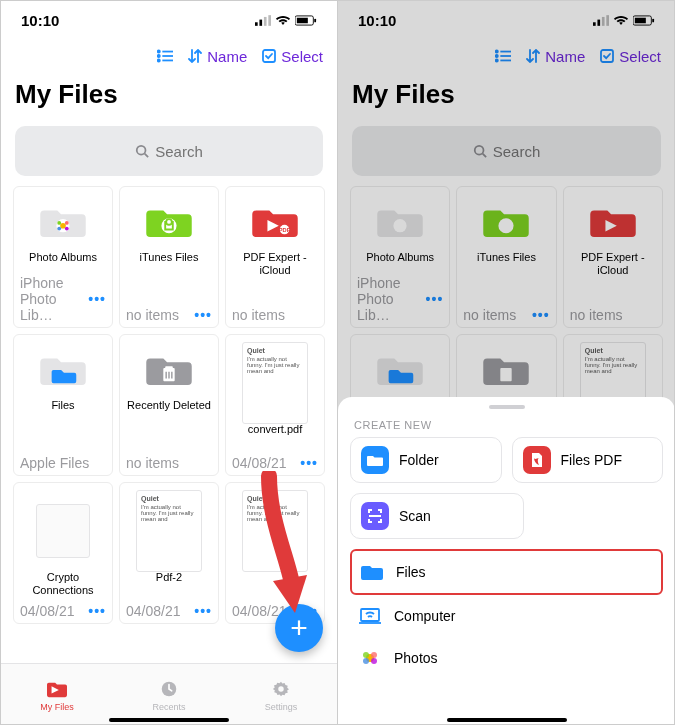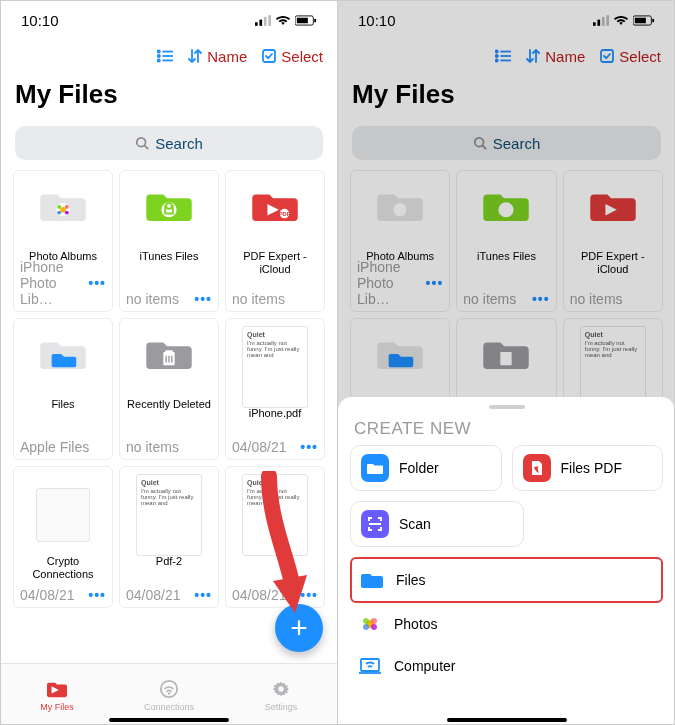--- a/index.html
+++ b/index.html
@@ -1,50 +1,50 @@
 <!DOCTYPE html>
 <html><head>
 <meta charset="utf-8">
 <style>
 html,body{margin:0;padding:0;font-family:-apple-system,"Helvetica Neue",Arial,sans-serif;-webkit-font-smoothing:antialiased;background:#fff}
 .stage{position:relative;width:675px;height:725px;border:1px solid #ccc;box-sizing:border-box;overflow:hidden}
 .phone{position:absolute;top:0;width:337px;height:725px;background:#fff;box-sizing:border-box}
 .phone.left{left:0;border-right:1px solid #ccc}
 .phone.right{left:337px}
 .dim{position:absolute;inset:0;background:rgba(0,0,0,.15)}
-.statusbar{height:38px;display:flex;justify-content:space-between;align-items:center;padding:0 20px;font-size:15px;font-weight:400}
+.statusbar{height:38px;display:flex;justify-content:space-between;align-items:center;padding:0 20px;font-size:15px;font-weight:700}
 .sb-right{display:flex;gap:4px;align-items:center}
 .sb-icon{width:16px;height:11px}
-.toolbar{height:34px;display:flex;justify-content:flex-end;gap:14px;padding:0 14px;color:#b91c1c;font-size:15px}
+.toolbar{height:34px;display:flex;justify-content:flex-end;gap:14px;padding:0 14px;color:#6d28d9;font-size:15px}
 .tb-item{display:flex;align-items:center;gap:4px}
 .tb-ico{width:16px;height:14px}
 h1.title{margin:6px 0 10px 14px;font-size:26px;font-weight:700}
-.search{margin:16px 14px 10px;height:34px;background:#e9eaec;border-radius:10px;display:flex;align-items:center;justify-content:center;color:#0c4a6e;font-size:15px;gap:6px}
+.search{margin:16px 14px 10px;height:50px;background:#e9eaec;border-radius:10px;display:flex;align-items:center;justify-content:center;color:#737373;font-size:15px;gap:6px}
 .search svg{width:14px;height:14px}
 .grid{padding:0 12px;display:grid;grid-template-columns:repeat(3,1fr);gap:6px}
 .card{background:#fff;border:1px solid #ececec;border-radius:6px;height:128px;position:relative;display:flex;flex-direction:column;align-items:center;padding-top:12px;overflow:hidden}
 .card .thumb{height:44px;display:flex;align-items:center;justify-content:center;width:100%}
-.card .name{font-size:11px;text-align:center;margin-top:23px;line-height:1.2;padding:0 4px}
+.card .name{font-size:11px;text-align:center;margin-top:8px;line-height:1.2;padding:0 4px}
 .card .meta{position:absolute;bottom:4px;left:6px;right:6px;display:flex;justify-content:space-between;align-items:center;font-size:14px;color:#9a9a9e}
 .dots{color:#1e8fff;font-weight:700;letter-spacing:1px}
 .doc-thumb{width:56px;height:72px;border:1px solid #e4e4e6;border-radius:3px;padding:4px;text-align:left;font-size:6px;color:#555}
 .doc-thumb .dt-title{font-weight:700;font-size:7px;margin-bottom:2px}
 .doc-only .thumb{height:72px}
 .doc-only .name{margin-top:4px}
 .img-thumb{width:52px;height:52px;border:1px solid #e4e4e6;border-radius:3px;background:#fafafa}
 .fab{position:absolute;right:14px;bottom:74px;width:48px;height:48px;border-radius:50%;background:#1e8fff;display:flex;align-items:center;justify-content:center;color:#fff;font-size:30px;font-weight:300;box-shadow:0 4px 10px rgba(0,0,0,.25)}
 .tabbar{position:absolute;bottom:0;left:0;right:0;height:62px;border-top:1px solid #e4e4e6;background:#fafafa;display:flex}
 .tab{flex:1;display:flex;flex-direction:column;align-items:center;justify-content:center;gap:3px;font-size:9px;color:#b6b6ba}
 .tab.active{color:#e03a3a}
 .tab svg{width:22px;height:20px}
 .homebar{position:absolute;bottom:4px;left:50%;transform:translateX(-50%);width:120px;height:4px;background:#000;border-radius:3px}
 .arrow{position:absolute;left:248px;top:470px;width:60px;height:150px;pointer-events:none}
 .sheet{position:absolute;left:0;right:0;bottom:0;top:396px;background:#fff;border-top-left-radius:14px;border-top-right-radius:14px;padding:14px 12px 0;box-sizing:border-box}
 .grabber{width:36px;height:4px;background:#d0d0d4;border-radius:3px;margin:-6px auto 10px}
-.sh-label{font-size:17px;color:#9a9a9e;letter-spacing:.5px;margin:4px 4px 6px}
+.sh-label{font-size:11px;color:#9a9a9e;letter-spacing:.5px;margin:4px 4px 6px}
 .sh-row{display:flex;gap:10px;margin-bottom:10px}
 .sh-btn{flex:1;height:44px;border:1px solid #e5e5e8;border-radius:10px;display:flex;align-items:center;gap:10px;padding:0 10px;font-size:14px}
 .sh-btn .ico{width:28px;height:28px;border-radius:7px;display:flex;align-items:center;justify-content:center}
 .sh-list{margin-top:2px}
 .sh-item{height:42px;display:flex;align-items:center;gap:12px;padding:0 8px;font-size:14px;border-radius:6px}
 .sh-item.hl{border:2.5px solid #e03a3a}
 .sh-item .ico{width:24px;height:24px;display:flex;align-items:center;justify-content:center}
 
 .folder{width:46px;height:36px}
 </style>
@@ -188,21 +188,21 @@
             <span>no items</span>
           </div>
       </div>
       <div class="card doc-only">
         <div class="thumb">
             <div class="doc-thumb">
               <div class="dt-title">Quiet</div>
               <div>I'm actually not funny. I'm just really mean and</div>
             </div>
           </div>
-        <div class="name">iPhone.pdf</div>
+        <div class="name">convert.pdf</div>
         <div class="meta">
             <span>04/08/21</span>
             <span class="dots">•••</span>
           </div>
       </div>
 
       <div class="card doc-only">
         <div class="thumb">
             <div class="img-thumb"></div>
           </div>
@@ -246,26 +246,25 @@
 
     <div class="tabbar">
       <div class="tab active">
           <svg viewBox="0 0 24 22">
             <path d="M3 4h7l2 2h9a2 2 0 012 2v10a2 2 0 01-2 2H3a2 2 0 01-2-2V6a2 2 0 012-2z" fill="#e03a3a"></path>
             <path d="M6 8v8l8-4z" fill="#fff"></path>
           </svg>
           <span>My Files</span>
         </div>
       <div class="tab">
-          <svg viewBox="0 0 24 22" fill="#b6b6ba">
-            <circle cx="12" cy="11" r="9" fill="none" stroke="#b6b6ba" stroke-width="2"></circle>
-            <path d="M7 11c3-3 7-3 10 0M9 14c2-2 4-2 6 0" fill="none" stroke="#b6b6ba" stroke-width="1.6"></path>
-            <circle cx="12" cy="16" r="1.3"></circle>
-          </svg>
-          <span>Connections</span>
+          <svg viewBox="0 0 24 22">
+            <circle cx="12" cy="11" r="8" fill="#b6b6ba"></circle>
+            <path d="M12 6v5l3 2" stroke="#fff" stroke-width="1.8" fill="none" stroke-linecap="round"></path>
+          </svg>
+          <span>Recents</span>
         </div>
       <div class="tab">
           <svg viewBox="0 0 24 22" fill="#b6b6ba">
             <path d="M12 3l1.5 2 2.4-.6 1 2.3 2.5.6-.6 2.4 2 1.5-2 1.5.6 2.4-2.5.6-1 2.3-2.4-.6L12 19l-1.5-2-2.4.6-1-2.3-2.5-.6.6-2.4L3 11l2-1.5L4.4 7l2.5-.6 1-2.3 2.4.6z"></path>
             <circle cx="12" cy="11" r="3" fill="#fafafa"></circle>
           </svg>
           <span>Settings</span>
         </div>
     </div>
     <div class="homebar"></div>
@@ -439,37 +438,37 @@
         <div class="sh-item hl">
           <div class="ico">
               <svg width="22" height="18" viewBox="0 0 22 18">
                 <path d="M2 3h7l2 2h9a2 2 0 012 2v8a2 2 0 01-2 2H2a2 2 0 01-2-2V5a2 2 0 012-2z" fill="#1e8fff"></path>
               </svg>
             </div>
           <span>Files</span>
         </div>
         <div class="sh-item">
           <div class="ico">
+              <svg width="22" height="18" viewBox="0 0 22 18" fill="none" stroke="#1e8fff" stroke-width="1.8">
+                <rect x="2" y="2" width="18" height="12" rx="1"></rect>
+                <line x1="0" y1="16" x2="22" y2="16"></line>
+                <path d="M7 7c2-2 6-2 8 0M9 10c1-1 3-1 4 0"></path>
+              </svg>
+            </div>
+          <span>Computer</span>
+        </div>
+        <div class="sh-item">
+          <div class="ico">
               <svg width="20" height="20" viewBox="0 0 20 20">
                 <circle cx="10" cy="10" r="4" fill="#f7b500"></circle>
                 <circle cx="6" cy="7" r="3" fill="#7ed321" opacity=".8"></circle>
                 <circle cx="14" cy="7" r="3" fill="#ff6b6b" opacity=".8"></circle>
                 <circle cx="6" cy="13" r="3" fill="#4a90e2" opacity=".8"></circle>
                 <circle cx="14" cy="13" r="3" fill="#bd10e0" opacity=".8"></circle>
               </svg>
             </div>
           <span>Photos</span>
         </div>
-        <div class="sh-item">
-          <div class="ico">
-              <svg width="22" height="18" viewBox="0 0 22 18" fill="none" stroke="#1e8fff" stroke-width="1.8">
-                <rect x="2" y="2" width="18" height="12" rx="1"></rect>
-                <line x1="0" y1="16" x2="22" y2="16"></line>
-                <path d="M7 7c2-2 6-2 8 0M9 10c1-1 3-1 4 0"></path>
-              </svg>
-            </div>
-          <span>Computer</span>
-        </div>
       </div>
     </div>
     <div class="homebar"></div>
   </div>
 </div>
 
 </body></html>

